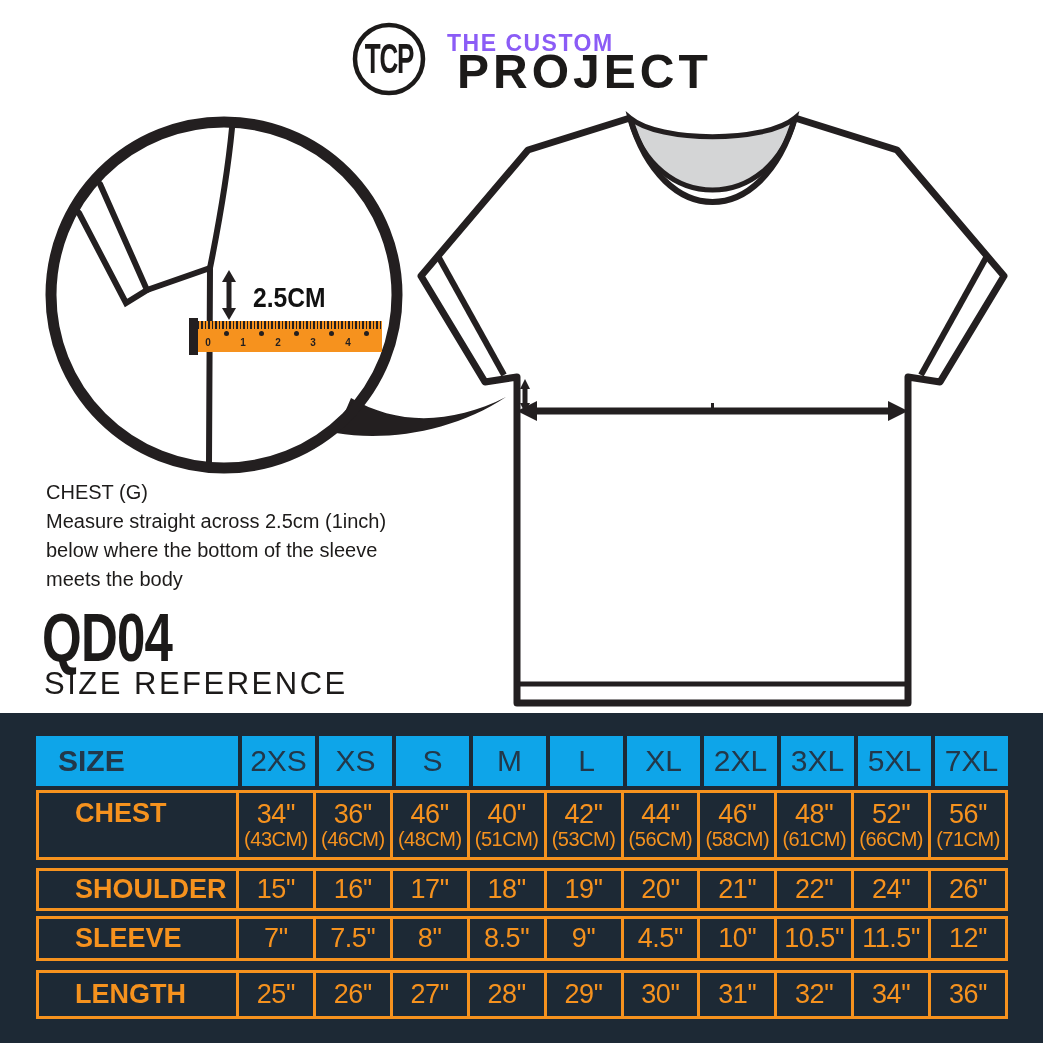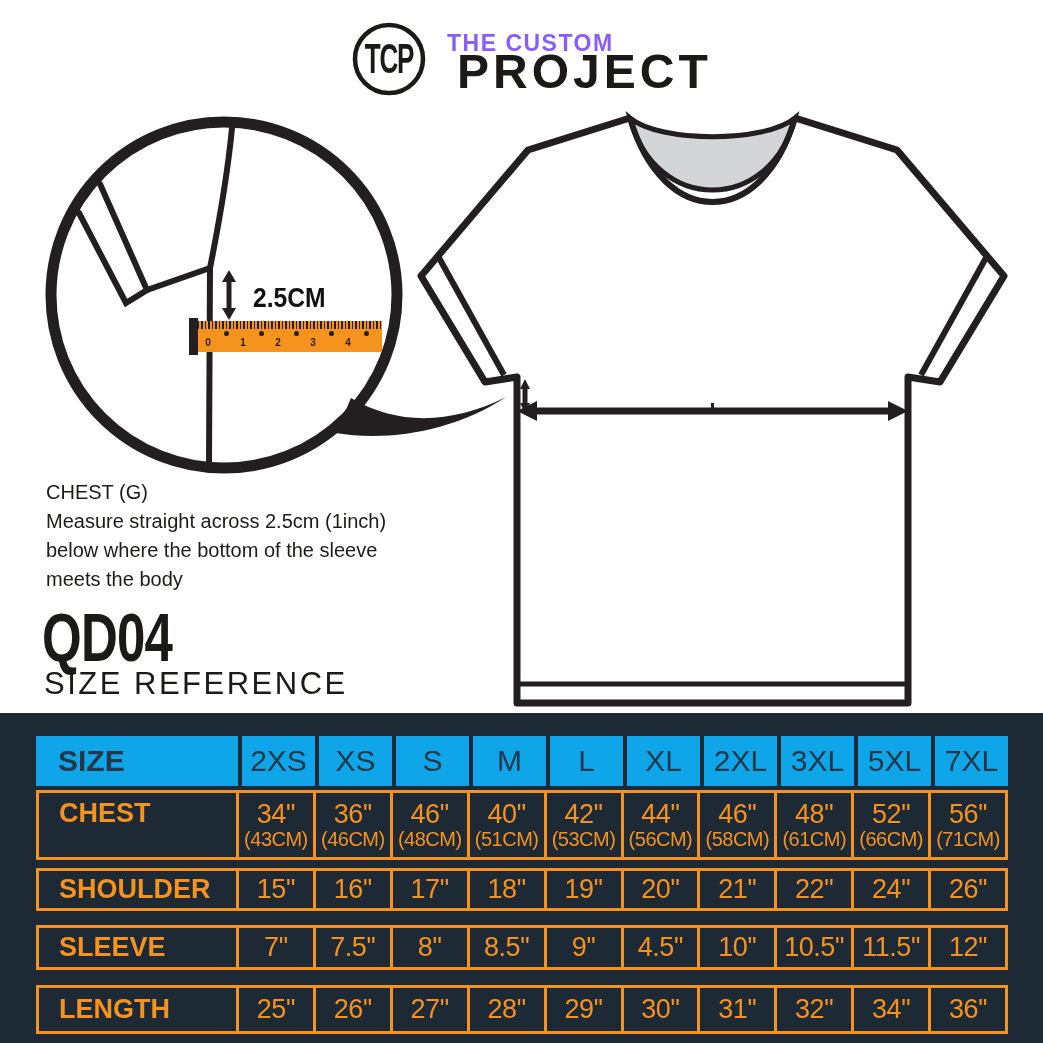--- a/index.html
+++ b/index.html
@@ -34,28 +34,28 @@
   .dark-band{left:0;top:713px;width:1043px;height:330px;background:#1D2935;}
   .size-table{left:36px;top:736px;width:972px;}
   .thead{display:grid;grid-template-columns:202px repeat(10,1fr);column-gap:4px;height:50px;}
   .hcell{background:#0ea5e9;color:#22384A;display:flex;align-items:center;justify-content:center;
          font-size:30px;overflow:hidden;}
   .hcell.label{justify-content:flex-start;padding-left:22px;font-weight:800;}
   .trow{display:grid;grid-template-columns:197px repeat(10,1fr);gap:3px;background:#F6921E;
         padding:3px;box-sizing:border-box;}
   .trow .cell{background:#1D2935;color:#F6921E;display:flex;align-items:center;justify-content:center;
         font-size:27px;letter-spacing:-0.5px;overflow:hidden;white-space:nowrap;}
-  .trow .cell.label{justify-content:flex-start;padding-left:20px;font-weight:800;font-size:27px;letter-spacing:0;}
+  .trow .cell.label{justify-content:flex-start;padding-left:36px;font-weight:800;font-size:27px;letter-spacing:0;}
   .trow.chest{margin-top:4px;height:70px;}
   .trow.chest .cell{flex-direction:column;line-height:28px;}
   .trow.chest .cell .cm-sub{font-size:20px;line-height:22px;letter-spacing:-0.5px;}
   .trow.chest .cell.label{flex-direction:row;align-items:flex-start;padding-top:6px;}
   .trow.shoulder{margin-top:8px;height:43px;}
-  .trow.sleeve{margin-top:14px;height:45px;}
-  .trow.length{margin-top:15px;height:49px;}
+  .trow.sleeve{margin-top:5px;height:45px;}
+  .trow.length{margin-top:9px;height:49px;}
 </style>
 </head>
 <body>
 
 <svg class="abs" style="left:350px;top:20px;" width="78" height="78" viewBox="0 0 78 78">
   <circle cx="39" cy="39" r="34" fill="none" stroke="#1c1a19" stroke-width="4.5"></circle>
   <text x="0" y="0" transform="translate(39,53) scale(0.62,1)" text-anchor="middle" font-size="42" font-weight="700" letter-spacing="-2" fill="#1c1a19">TCP</text>
 </svg>
 <div class="abs brand-line1">THE CUSTOM</div>
 <div class="abs brand-line2">PROJECT</div>

